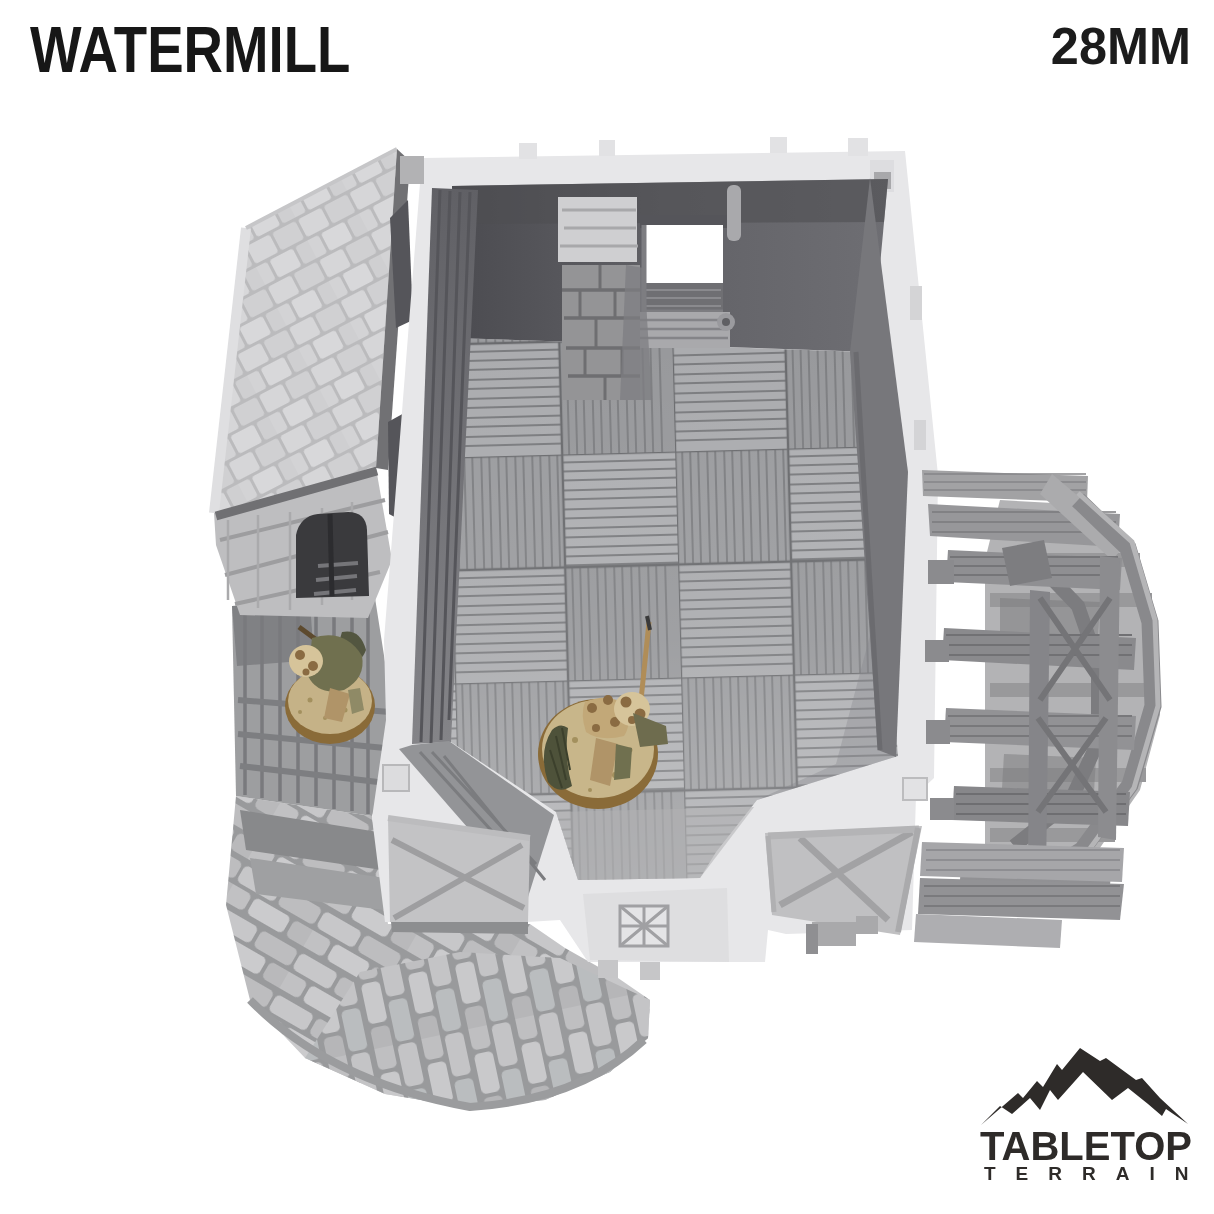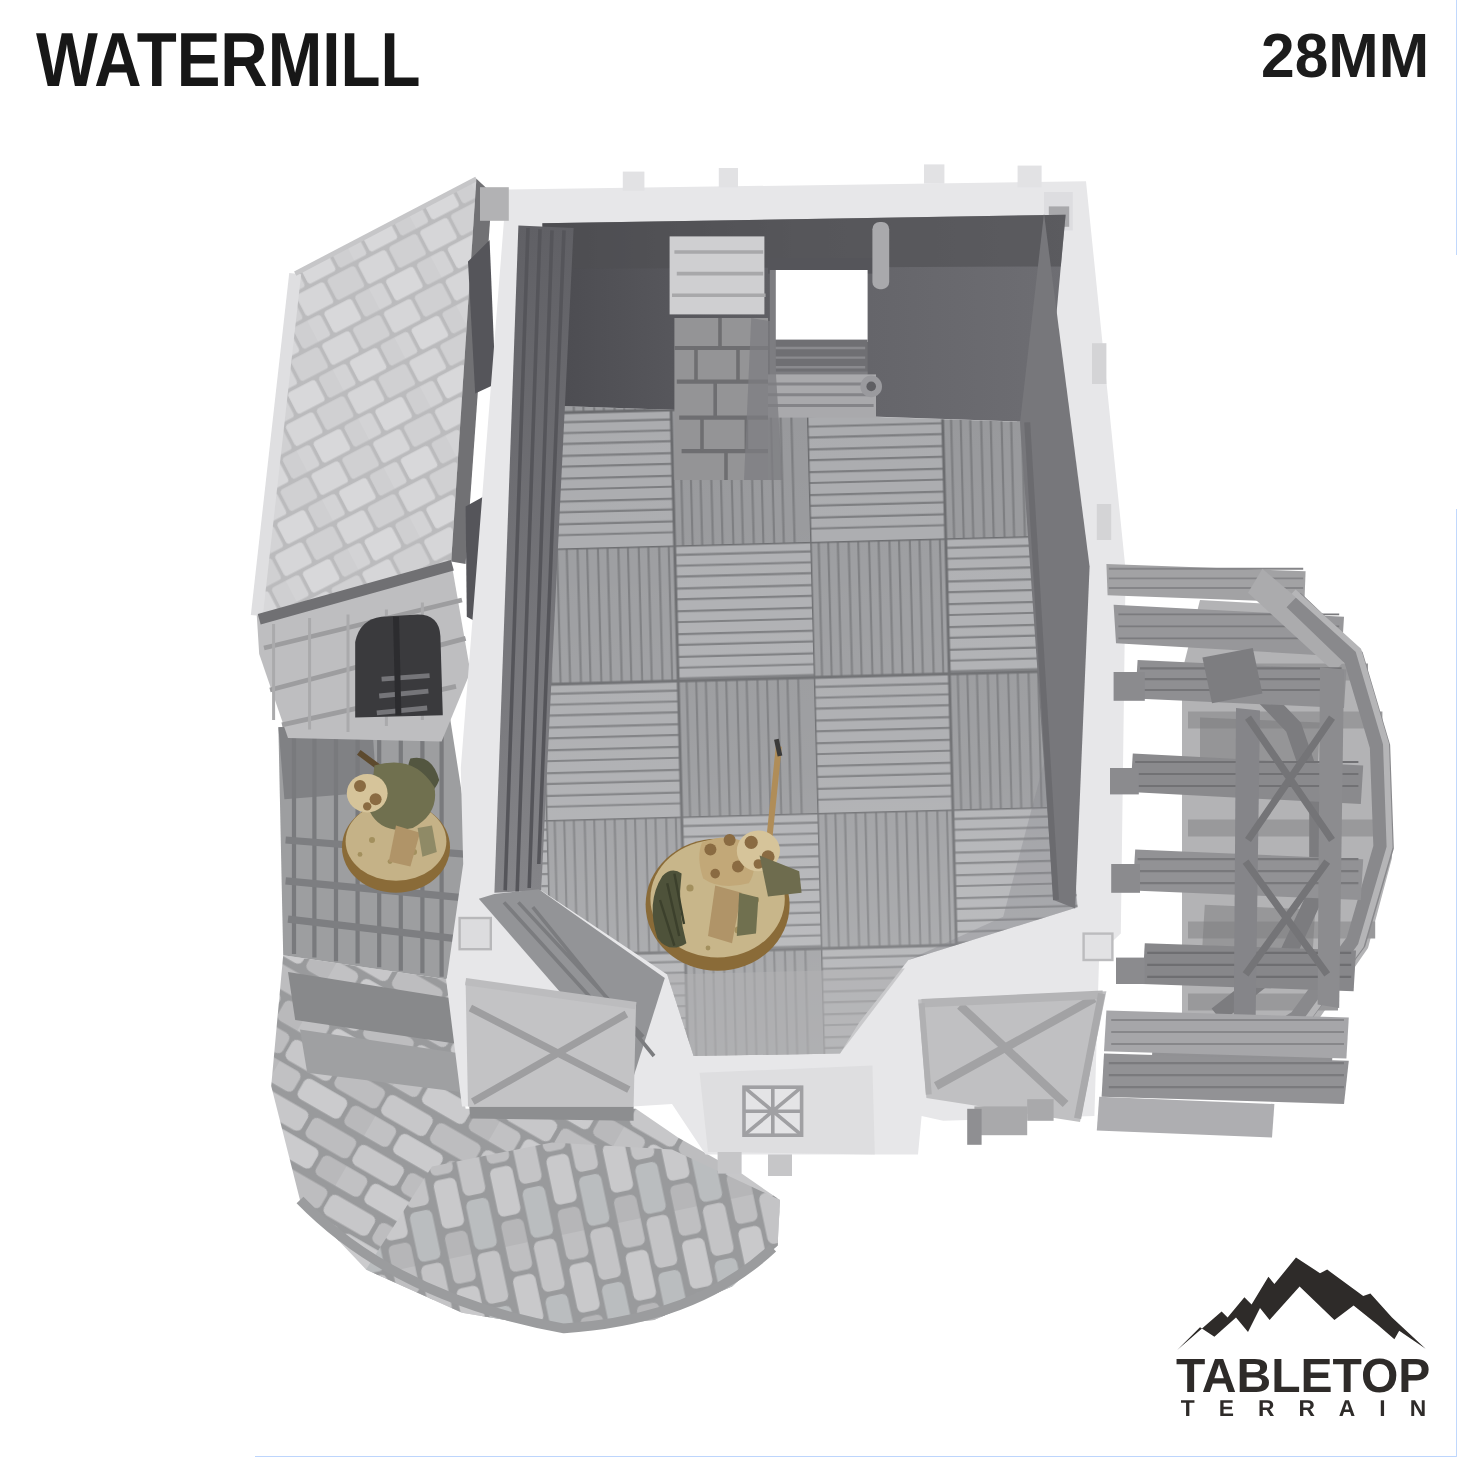--- a/index.html
+++ b/index.html
@@ -1,16 +1,16 @@
 <!DOCTYPE html>
 <html><head>
 <meta charset="utf-8">
 <style>
   html,body{margin:0;padding:0;background:#ffffff;}
-  .page{position:relative;width:1214px;height:1214px;background:#3b82f6;overflow:hidden;
+  .page{position:relative;width:1214px;height:1214px;background:#ec4899;overflow:hidden;
         font-family:"Liberation Sans", sans-serif;}
   svg{position:absolute;left:0;top:0;}
 </style>
 </head>
 <body>
 <div class="page">
 <svg width="1214" height="1214" viewBox="0 0 1214 1214">
 <defs>
 
   <pattern id="flr" width="226" height="226" patternUnits="userSpaceOnUse" patternTransform="rotate(-1.5 660 560)">

